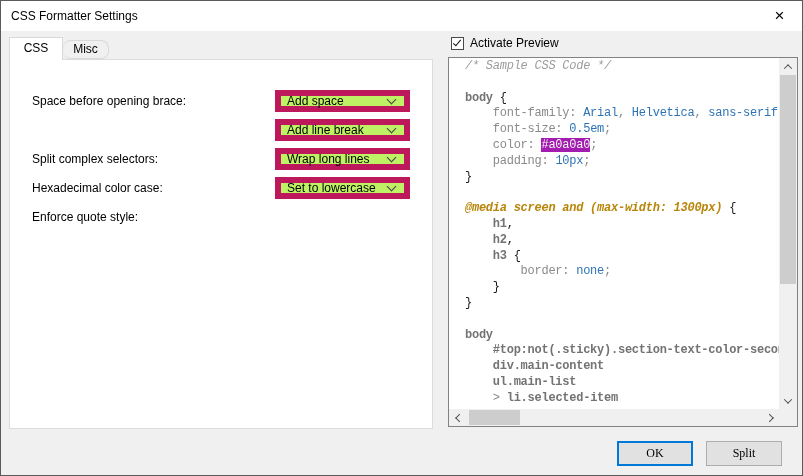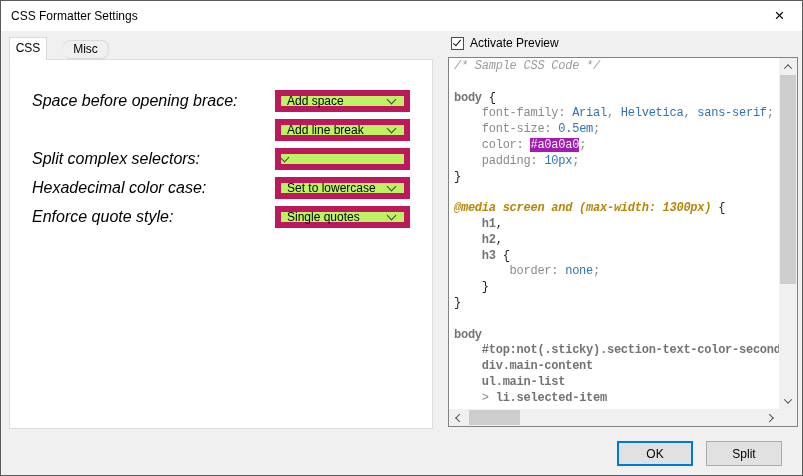--- a/index.html
+++ b/index.html
@@ -21,37 +21,37 @@
     width:45px; height:30px; display:flex; align-items:center; justify-content:center;
     font-size:17px; color:#000; font-weight:400; cursor:default;
   }
 
   
   .tab {
     position:absolute; font-size:12px; color:#000; text-align:center;
     border:1px solid #d9d9d9; z-index:3;
   }
   .tab-active {
-    left:8px; top:36px; width:38px; height:23px; line-height:21px;
+    left:8px; top:36px; width:54px; height:23px; line-height:21px;
     background:#ffffff; border-bottom:none;
   }
   .tab-inactive {
     left:62px; top:39px; width:46px; height:19px; line-height:17px;
     background:#f0f0f0; border-left:none;border-radius:8px;
   }
 
   
   .tabpage {
     position:absolute; left:8px; top:58px; width:424px; height:370px;
     background:#ffffff; border:1px solid #dcdcdc; z-index:2;
   }
   .form-row { position:absolute; left:0; width:100%; height:22px; }
   .form-label {
     position:absolute; left:22px; top:0; height:22px; line-height:22px;
-    font-size:16px; color:#000;font-style:italic;
+    font-size:12px; color:#000;
   }
   .combobox {
     position:absolute; left:265px; top:0; width:135px; height:22px;
     background:#bef264; border:6px solid #be185d;
     display:flex; align-items:center; cursor:default;
   }
   .combo-value { font-size:12px; color:#000; padding-left:6px; flex:1; }
   .chev {
     width:7px; height:7px; border:solid #444; border-width:0 1.3px 1.3px 0;
     transform:rotate(45deg); margin:-3px 9px 0 0;
@@ -67,21 +67,21 @@
     border:solid #111; border-width:0 1.6px 1.6px 0; transform:rotate(40deg);
   }
   .chk-label { font-size:12px; color:#000; margin-left:6px; }
 
   .preview {
     position:absolute; left:447px; top:56px; width:350px; height:370px;
     background:#ffffff; border:1px solid #828282;
   }
   .code {
     position:absolute; left:0; top:0; right:18px; bottom:17px;
-    overflow:hidden; padding:1px 0 0 5px;
+    overflow:hidden; padding:1px 0 0 16px;
     font-family:"Liberation Mono", monospace; font-size:12px; line-height:15.8px;
     letter-spacing:-0.25px; white-space:pre;
   }
   .code-line { height:15.8px; }
   .tok-comment { color:#9c9c9c; font-style:italic; }
   .tok-sel     { color:#737373; font-weight:bold; }
   .tok-punct   { color:#1a1a1a; }
   .tok-prop    { color:#8a8a8a; }
   .tok-value   { color:#2e74b5; }
   .tok-at      { color:#b8860b; font-weight:bold; font-style:italic; }
@@ -106,21 +106,21 @@
   .arr-down  { transform:rotate(45deg) translate(-1px,-1px); }
   .arr-left  { transform:rotate(135deg) translate(-1px,-1px); }
   .arr-right { transform:rotate(-45deg) translate(-1px,-1px); }
   .v-thumb { position:absolute; left:1px; width:16px; top:17px; height:209px; background:#cdcdcd; }
   .h-thumb { position:absolute; top:1px; height:15px; left:20px; width:51px; background:#cdcdcd; }
   .sb-corner { position:absolute; right:0; bottom:0; width:18px; height:17px; background:#f0f0f0; }
 
   
   .btn {
     position:absolute; top:440px; width:76px; height:25px;
-    background:#e1e1e1; font-size:12px; color:#000; font-family:Liberation Sans, sans-serif;
+    background:#e1e1e1; font-size:12px; color:#000; font-family:Liberation Serif, serif;
     display:flex; align-items:center; justify-content:center; cursor:default;
   }
   .btn-ok { left:616px; border:2px solid #0078d7; }
   .btn-cancel { left:705px; border:1px solid #adadad; }
 </style>
 </head>
 <body>
 
 <div class="dialog">
 
@@ -144,36 +144,33 @@
       </div>
       <div class="form-row" style="top: 59px;">
         <div class="combobox">
           <span class="combo-value">Add line break</span>
           <span class="chev"></span>
         </div>
       </div>
       <div class="form-row" style="top: 88px;">
         <span class="form-label">Split complex selectors:</span>
         <div class="combobox">
+          <span class="combo-value">Wrap long lines</span>
           <span class="chev"></span>
         </div>
       </div>
       <div class="form-row" style="top: 117px;">
         <span class="form-label">Hexadecimal color case:</span>
         <div class="combobox">
           <span class="combo-value">Set to lowercase</span>
           <span class="chev"></span>
         </div>
       </div>
       <div class="form-row" style="top: 146px;">
         <span class="form-label">Enforce quote style:</span>
-        <div class="combobox">
-          <span class="combo-value">Single quotes</span>
-          <span class="chev"></span>
-        </div>
       </div>
     </div>
 
   <div class="chk-row">
     <div class="chk-box">
       <div class="chk-mark"></div>
     </div>
     <span class="chk-label">Activate Preview</span>
   </div>
 

